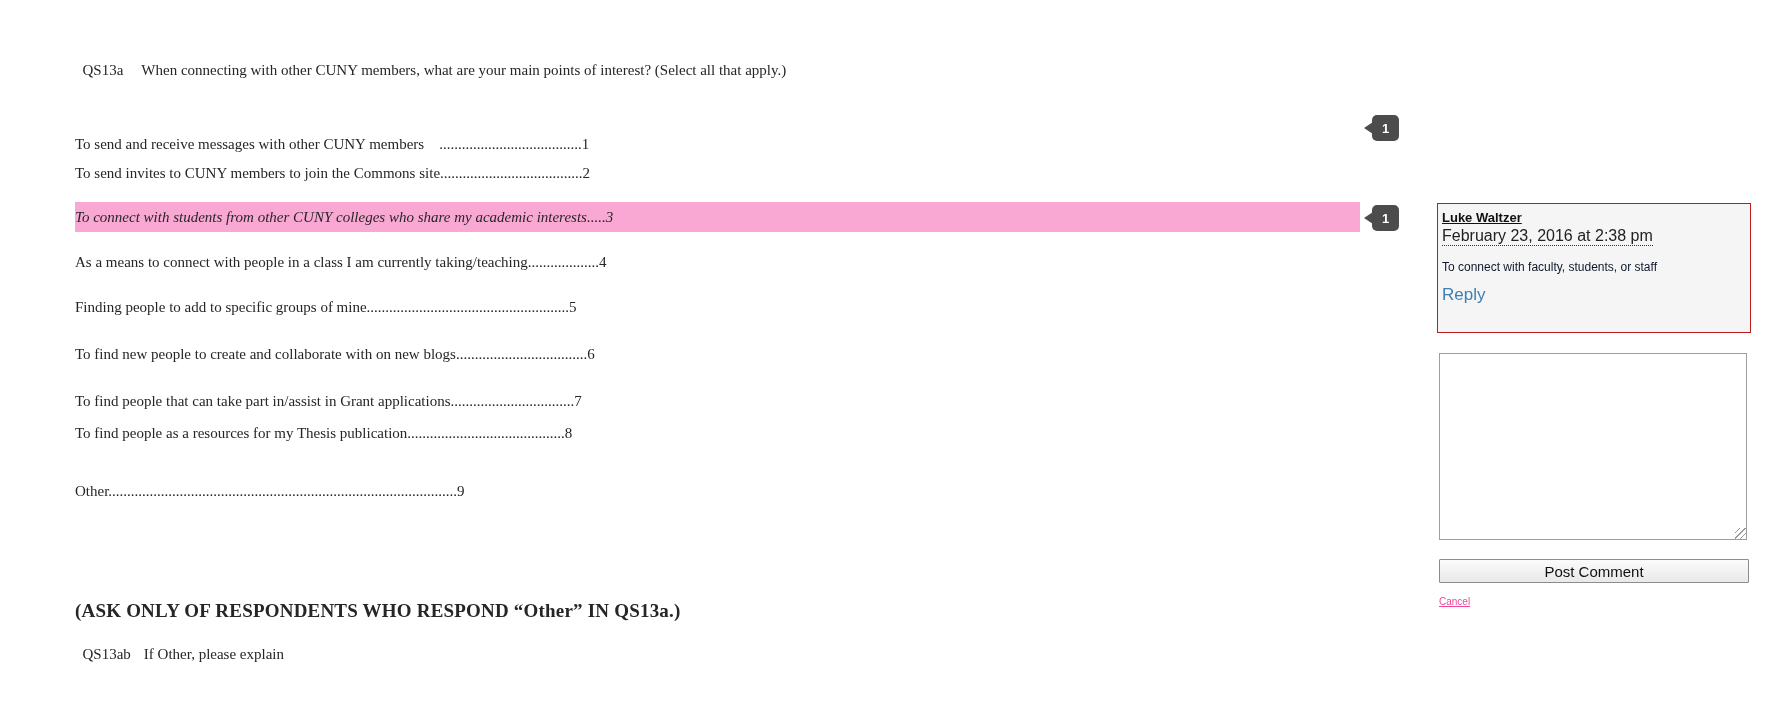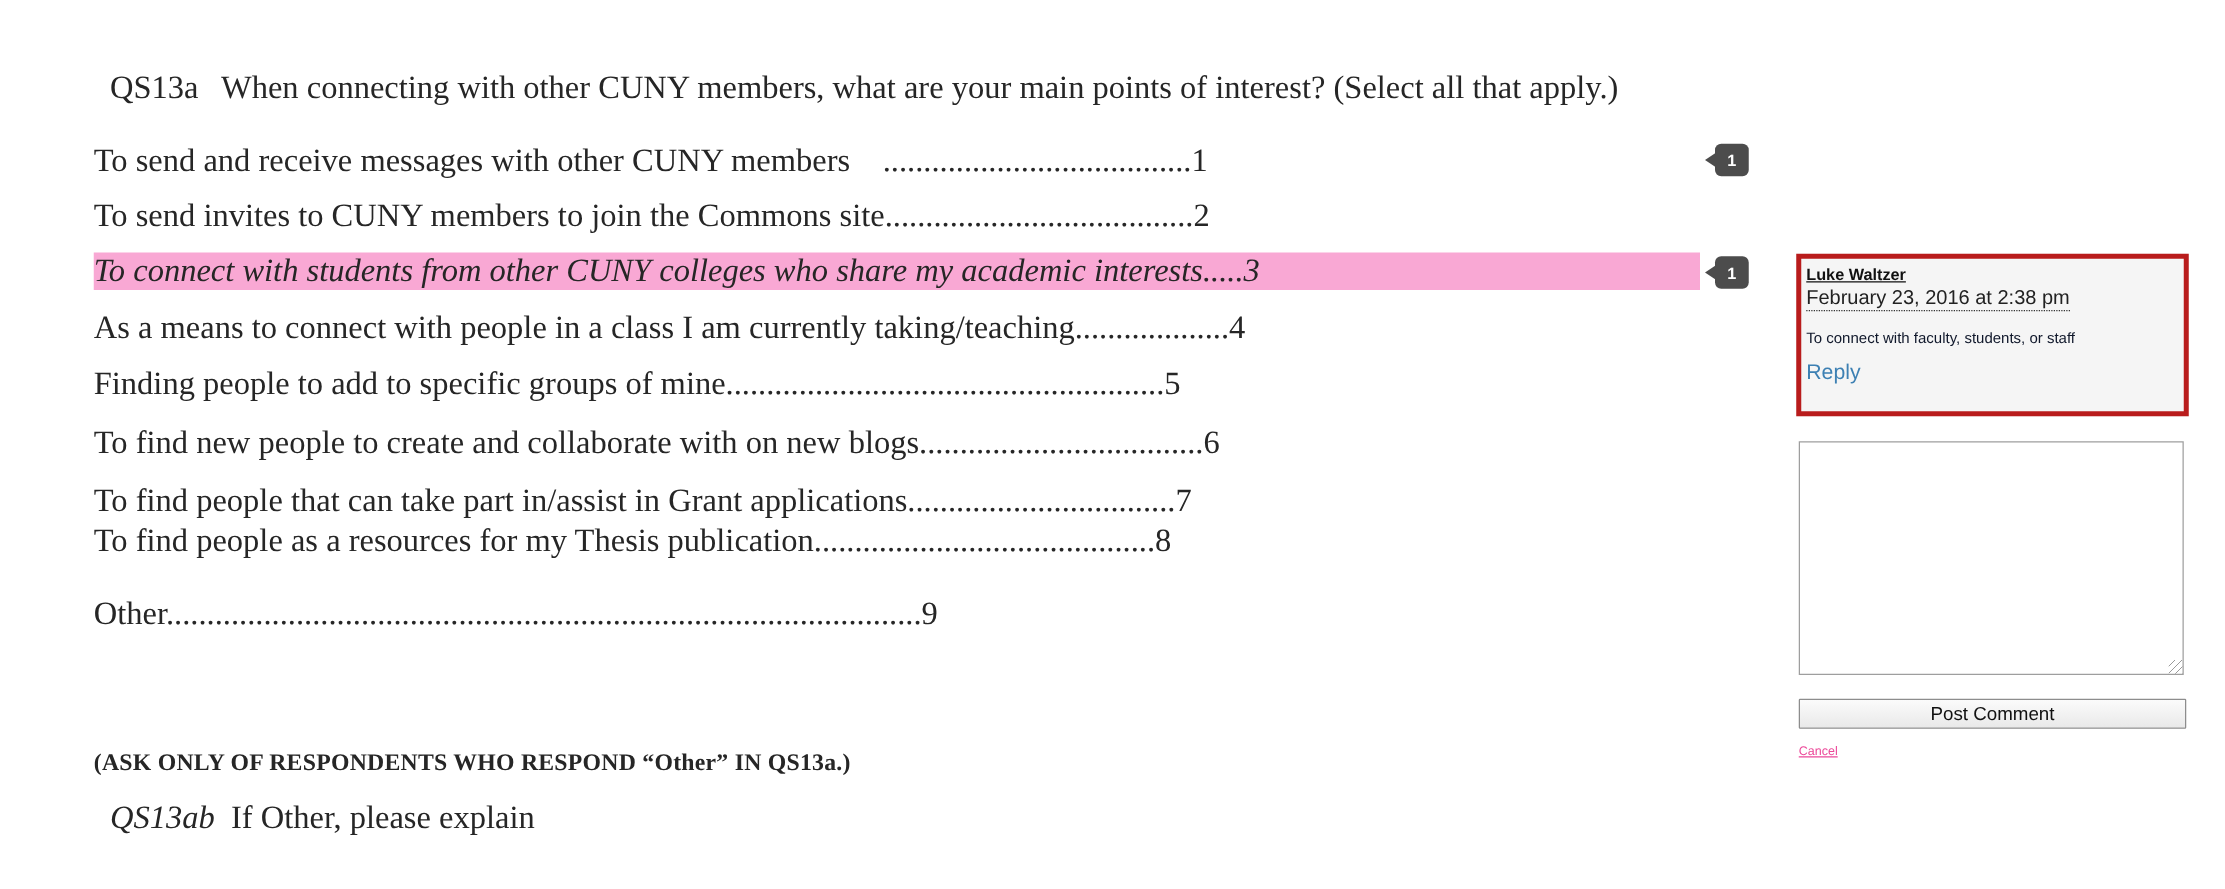--- a/index.html
+++ b/index.html
@@ -3,25 +3,25 @@
 <meta charset="utf-8">
 <style>
   * { margin:0; padding:0; box-sizing:border-box; }
   html,body { width:1780px; height:711px; background:#ffffff; overflow:hidden; }
   body { position:relative; font-family:"Liberation Sans", sans-serif; }
 
   
   .doc-line {
     position:absolute; left:75px;
     font-family:"Liberation Serif", serif;
-    font-size:26px; color:#262626;
+    font-size:15px; color:#262626;
     line-height:30px; white-space:pre;
   }
   .q-id { display:inline-block; margin-right:18px; }
-  .q-id-followup { display:inline-block; margin-right:13px;font-style:italic; }
+  .q-id-followup { display:inline-block; margin-right:13px; }
   .opt { height:30px; }
   .opt.highlight { background:#f9a8d4; width:1285px;font-style:italic; }
   .ask-note { font-weight:bold; font-size:19px; letter-spacing:0.2px; }
 
   
   .badge {
     position:absolute; left:1372px; width:27px; height:26px;
     background:#4c4c4c; border-radius:5px;
     color:#ffffff; font-size:13px; font-weight:bold;
     display:flex; align-items:center; justify-content:center;
@@ -29,21 +29,21 @@
   }
   .badge::before {
     content:""; position:absolute; left:-8px; top:7px;
     border-top:6px solid transparent; border-bottom:6px solid transparent;
     border-right:9px solid #4c4c4c;
   }
 
   
   .comment-panel {
     position:absolute; left:1437px; top:203px; width:314px; height:130px;
-    background:#f5f5f5; border:4px solid #b91c1c;
+    background:#f5f5f5; border:1px solid #b91c1c;
     padding:4px 8px 4px 4px;
   }
   .comment-author {
     display:inline-block; font-size:13px; font-weight:bold; color:#111;
     text-decoration:underline; cursor:pointer;
   }
   .comment-date {
     display:inline-block; font-size:16px; color:#222;
     border-bottom:1px dotted #333; cursor:pointer; margin-top:1px;
   }
@@ -77,21 +77,21 @@
     font-size:10px; color:#ec4899; text-decoration:underline; cursor:pointer;
   }
 </style>
 </head>
 <body>
 
 <p class="doc-line" style="top:25px">
   <span class="q-id">QS13a</span><span>When connecting with other CUNY members, what are your main points of interest? (Select all that apply.)</span>
 </p>
 
-<div class="doc-line opt" style="top:114px">To send and receive messages with other CUNY members    ......................................1</div>
+<div class="doc-line opt" style="top:129px">To send and receive messages with other CUNY members    ......................................1</div>
 <div class="doc-line opt" style="top:158px">To send invites to CUNY members to join the Commons site......................................2</div>
 <div class="doc-line opt highlight" style="top:202px">To connect with students from other CUNY colleges who share my academic interests.....3</div>
 <div class="doc-line opt" style="top:247px">As a means to connect with people in a class I am currently taking/teaching...................4</div>
 <div class="doc-line opt" style="top:292px">Finding people to add to specific groups of mine......................................................5</div>
 <div class="doc-line opt" style="top:339px">To find new people to create and collaborate with on new blogs...................................6</div>
 <div class="doc-line opt" style="top:386px">To find people that can take part in/assist in Grant applications.................................7</div>
 <div class="doc-line opt" style="top:418px">To find people as a resources for my Thesis publication..........................................8</div>
 <div class="doc-line opt" style="top:476px">Other.............................................................................................9</div>
 
 <p class="doc-line ask-note" style="top:596px">(ASK ONLY OF RESPONDENTS WHO RESPOND “Other” IN QS13a.)</p>

